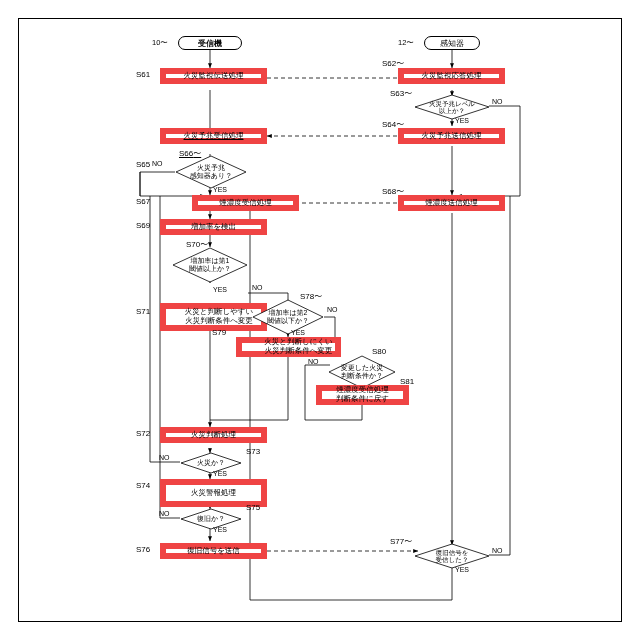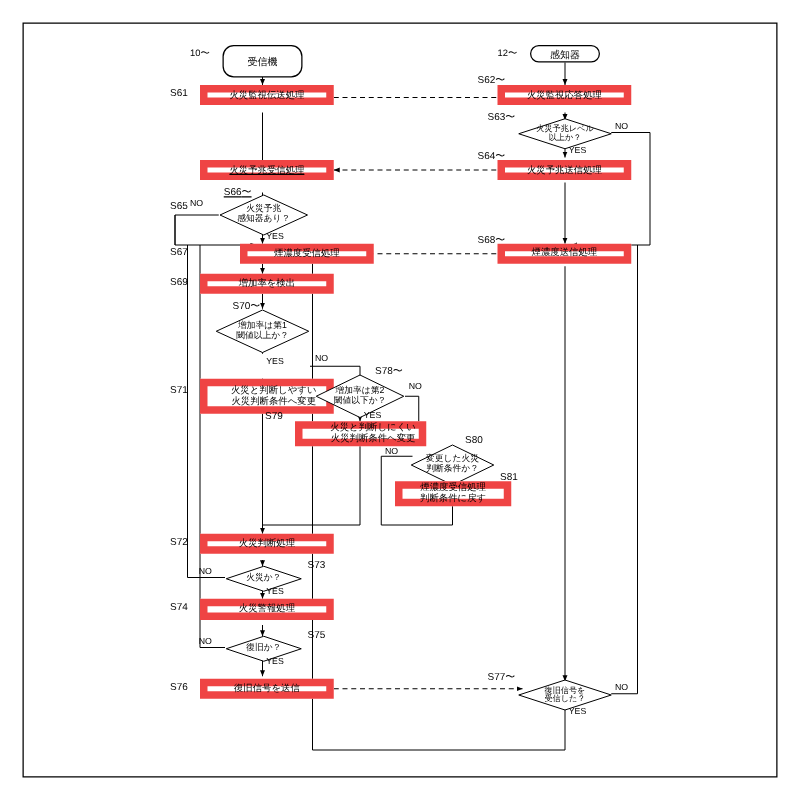--- a/index.html
+++ b/index.html
@@ -82,21 +82,21 @@
 
       <g stroke-dasharray="4,3">
         <path d="M267,78 L418,78" marker-end="url(#ah)"></path>
         <path d="M418,136 L267,136" marker-end="url(#ah)"></path>
         <path d="M418,203 L267,203" marker-end="url(#ah)"></path>
         <path d="M267,551 L418,551" marker-end="url(#ah)"></path>
       </g>
     </g>
   </svg>
 
-  <div class="node term" style="left:178px;top:36px;width:64px;height:26px;">
+  <div class="node term" style="left:178px;top:36px;width:64px;height:14px;font-weight:bold;">
     <span>受信機</span>
   </div>
   <div class="lbl" style="left:152px;top:38px;">
     <span>10</span>〜
   </div>
 
   <div class="node term" style="left:424px;top:36px;width:56px;height:14px;">
     <span>感知器</span>
   </div>
   <div class="lbl" style="left:398px;top:38px;">
@@ -219,21 +219,21 @@
         <polygon points="31,1 61,11 31,21 1,11" fill="#fff" stroke="#000" stroke-width="0.8"></polygon>
       </svg>
     <div class="diamond-text">火災か？</div>
   </div>
   <div class="ref" style="left:246px;top:447px;">
     <span>S73</span>
   </div>
   <div class="lbl-sm" style="left:159px;top:454px;"><span>NO</span></div>
   <div class="lbl-sm" style="left:213px;top:470px;"><span>YES</span></div>
 
-  <div class="node box" style="left:160px;top:479px;width:107px;height:17px;">
+  <div class="node box" style="left:160px;top:479px;width:107px;height:28px;">
     <span>火災警報処理</span>
   </div>
   <div class="ref" style="left:136px;top:481px;">
     <span>S74</span>
   </div>
 
   <div class="diamond-wrap" style="left:180px;top:508px;width:62px;height:22px;">
     <svg width="62" height="22">
         <polygon points="31,1 61,11 31,21 1,11" fill="#fff" stroke="#000" stroke-width="0.8"></polygon>
       </svg>
@@ -272,21 +272,21 @@
   <div class="lbl-sm" style="left:492px;top:98px;"><span>NO</span></div>
   <div class="lbl-sm" style="left:455px;top:117px;"><span>YES</span></div>
 
   <div class="node box" style="left:398px;top:128px;width:107px;height:16px;">
     <span>火災予兆送信処理</span>
   </div>
   <div class="ref" style="left:382px;top:119px;">
     <span>S64</span>〜
   </div>
 
-  <div class="node box" style="left:398px;top:195px;width:107px;height:16px;font-family:Liberation Mono, monospace;">
+  <div class="node box" style="left:398px;top:195px;width:107px;height:16px;">
     <span>煙濃度送信処理</span>
   </div>
   <div class="ref" style="left:382px;top:186px;">
     <span>S68</span>〜
   </div>
 
   <div class="diamond-wrap" style="left:414px;top:543px;width:76px;height:26px;">
     <svg width="76" height="26">
         <polygon points="38,1 75,13 38,25 1,13" fill="#fff" stroke="#000" stroke-width="0.8"></polygon>
       </svg>

